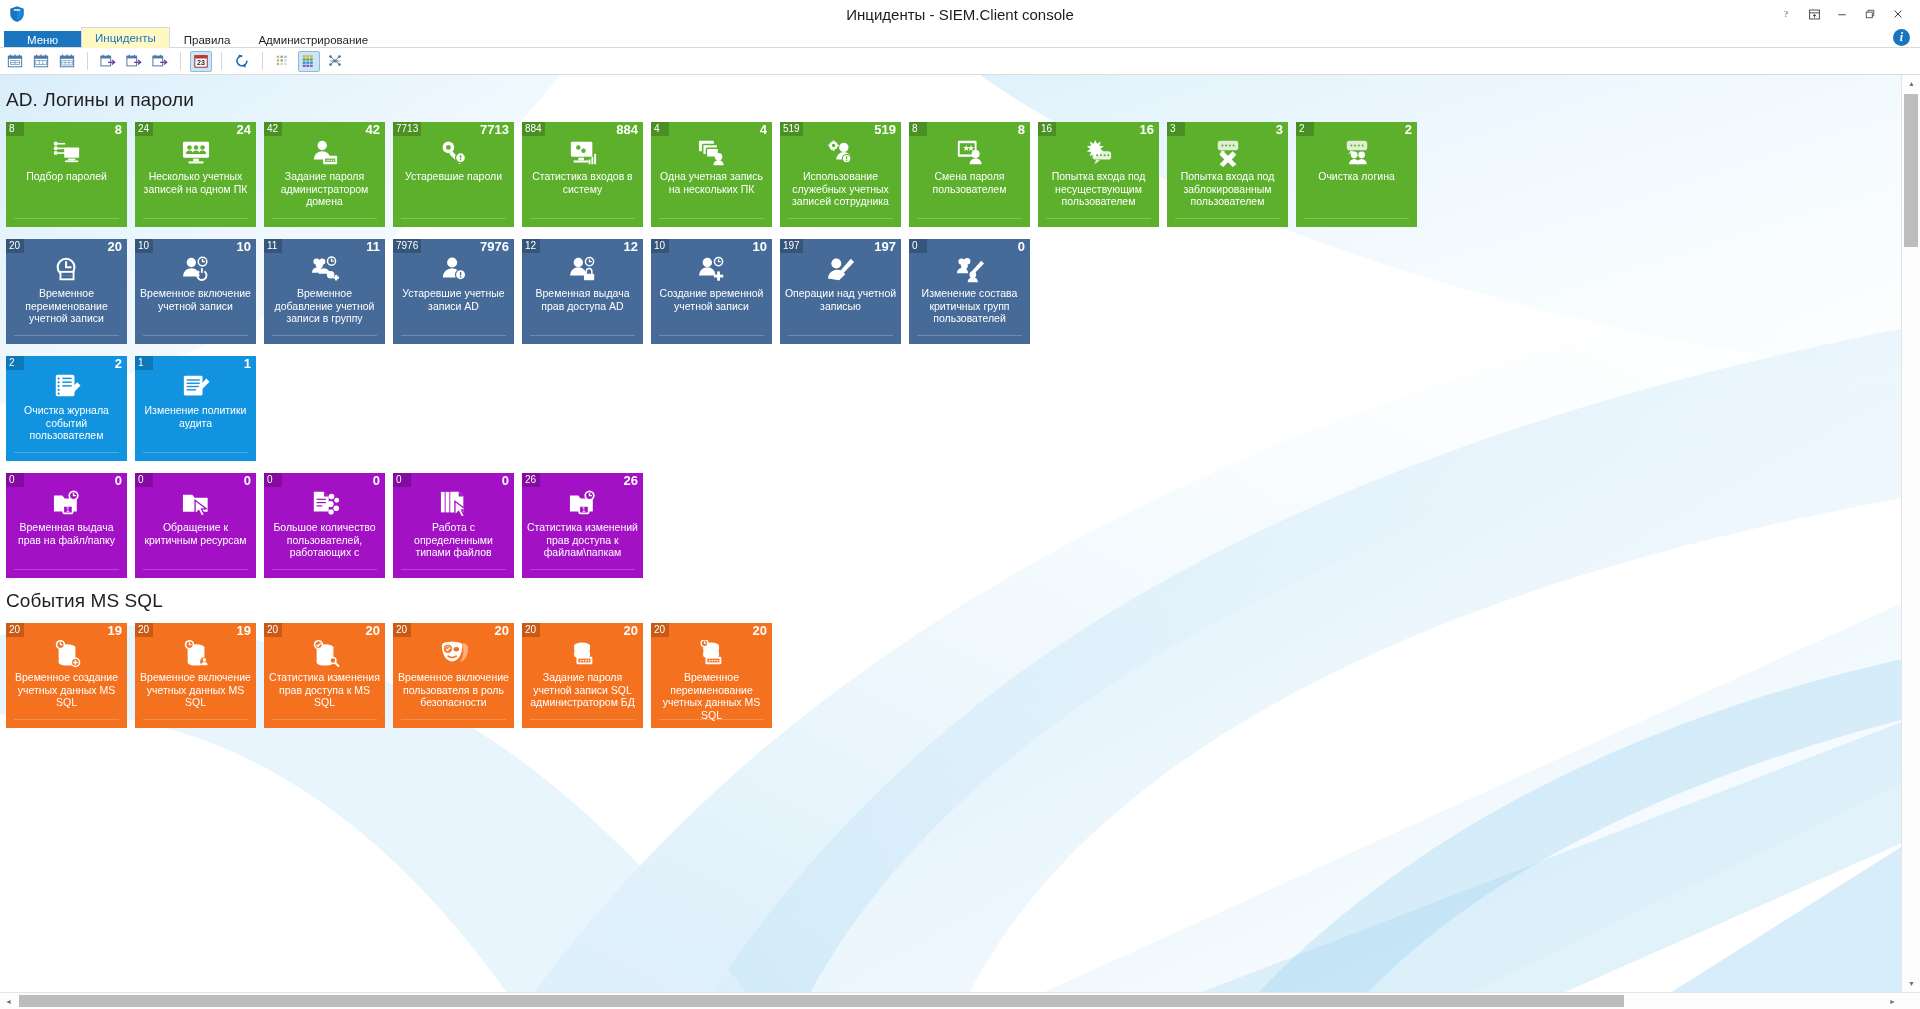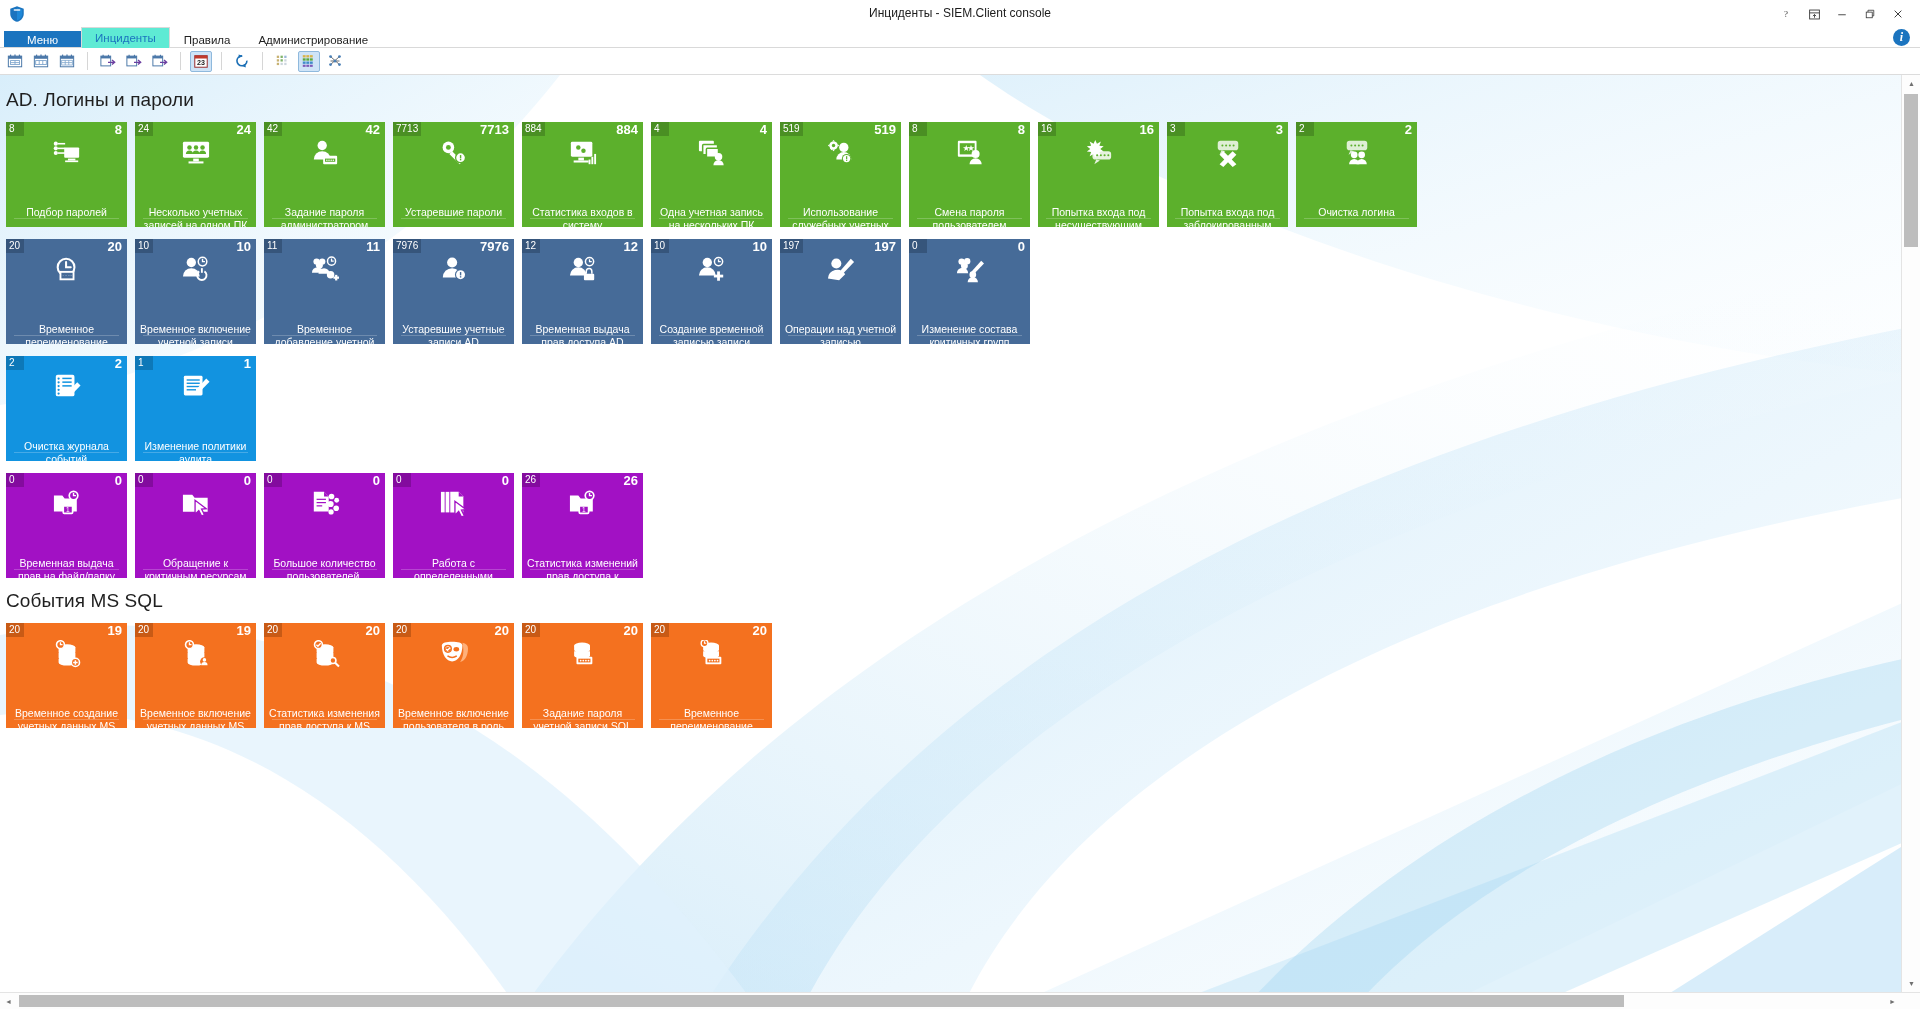--- a/index.html
+++ b/index.html
@@ -19,21 +19,21 @@
     display: flex; align-items: center;
   }
   .app-logo {
     width: 26px; height: 26px;
     margin-left: 4px;
     display: flex; align-items: center; justify-content: center;
   }
   .title-text {
     position: absolute; left: 0; right: 0; top: 6px;
     text-align: center;
-    font-size: 12px;
+    font-size: 15px;
     color: #1c1c1c;
     pointer-events: none;
   }
   .win-controls {
     position: absolute; right: 8px; top: 0;
     height: 28px;
     display: flex; align-items: center; gap: 0px;
   }
   .win-btn {
     width: 28px; height: 24px;
@@ -61,21 +61,21 @@
     border: 1px solid transparent;
     border-bottom: none;
     position: relative;
   }
   .tab.menu {
     background: #1b74bf;
     color: #ffffff;
     padding: 0 22px;
   }
   .tab.active {
-    background: #5eead4;
+    background: #fef9c3;
     border-color: #d9d9d9;
     color: #1b74bf;
     margin-bottom: -1px;
     height: 21px;
   }
   .info-badge {
     position: absolute; right: 10px; bottom: 1px;
     width: 17px; height: 17px; border-radius: 50%;
     background: #1b74bf; color: #fff;
     font-size: 12px; font-weight: bold; font-style: italic;
@@ -154,21 +154,20 @@
   }
   .tile .ticon {
     position: absolute; left: 0; right: 0; top: 15px;
     height: 32px;
     display: flex; align-items: center; justify-content: center;
   }
   .tile .tlabel {
     position: absolute; left: 4px; right: 4px; top: 48px;
     font-size: 10.5px; line-height: 12.5px;
     text-align: center;
-    margin-top: 36px;
   }
   .tile .tfoot {
     position: absolute; left: 8px; right: 8px; bottom: 8px;
     height: 1px;
     background: rgba(255,255,255,0.22);
   }
 
   
   .c-green  { background: #5cb02c; }
   .c-green  .badge { background: #4a8f23; }
@@ -790,21 +789,21 @@
             <div class="ticon">
               <svg width="30" height="28" viewBox="0 0 32 30" fill="#fff">
                 <circle cx="11" cy="7" r="5"></circle>
                   <path d="M2 21 a9 9 0 0 1 18 0z"></path>
                 <circle cx="23" cy="6" r="4.4" fill="none" stroke="#fff" stroke-width="1.6"></circle>
                 <path d="M23 3.4 V6 h2.4" stroke="#fff" stroke-width="1.4" fill="none"></path>
                 <rect x="18" y="20" width="10" height="3"></rect>
                   <rect x="21.5" y="16.5" width="3" height="10"></rect>
               </svg>
             </div>
-            <div class="tlabel">Создание временной записью записи</div>
+            <div class="tlabel">Создание временной учетной записи</div>
             <div class="tfoot"></div>
           </div>
 
           <div class="tile c-steel">
             <div class="badge">197</div>
             <div class="count">197</div>
             <div class="ticon">
               <svg width="30" height="28" viewBox="0 0 32 30" fill="#fff">
                 <circle cx="11" cy="8" r="5.4"></circle>
                   <path d="M2 24 a10 10 0 0 1 18.5 -4.5 L14 26 Z"></path>

